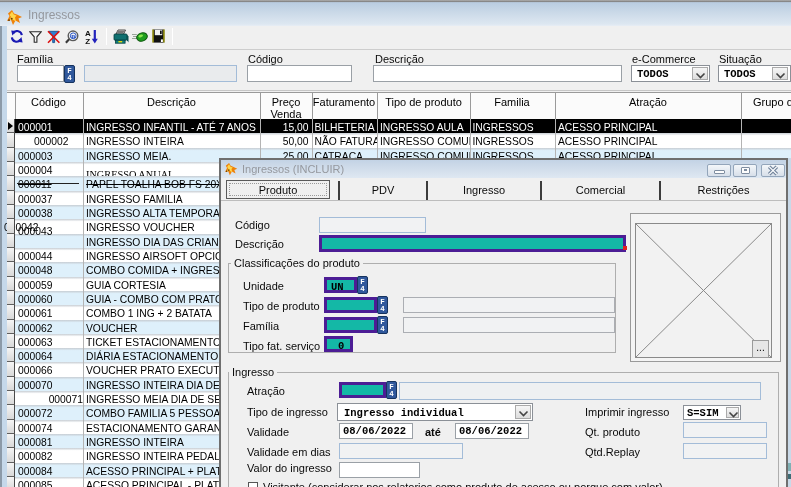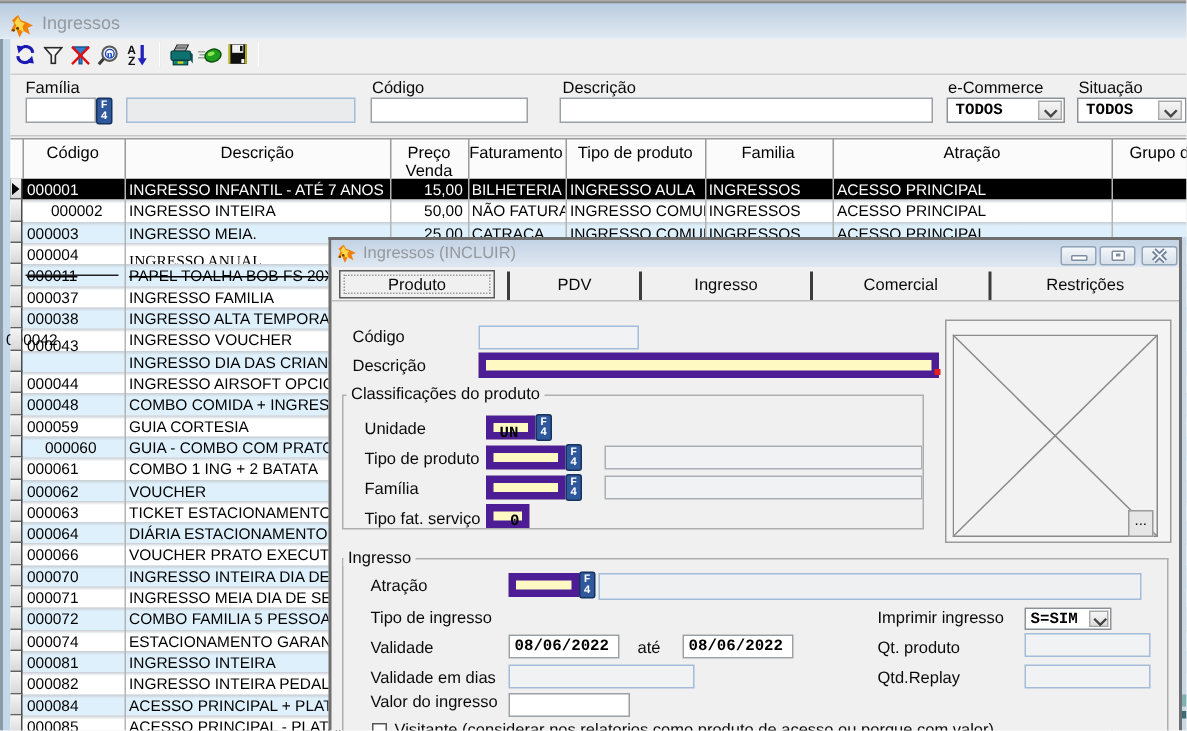--- a/index.html
+++ b/index.html
@@ -3,21 +3,21 @@
 <meta charset="utf-8">
 <style>
   * { margin:0; padding:0; box-sizing:border-box; }
   html,body { width:791px; height:487px; overflow:hidden; }
   body { position:relative; font-family:"Liberation Sans", sans-serif; background:#f0f0f0; font-size:11px;}
   .abs { position:absolute; }
   .lbl { position:absolute; font-size:11px; color:#0a0a0a; white-space:nowrap; }
   .inp { position:absolute; background:#fff; border:1px solid #9aa0a6; }
   .ro  { position:absolute; background:#f1f2f3; border:1px solid #a3bcd8; }
   .ro2 { position:absolute; background:#f1f2f3; border:1px solid #abaeb3; }
-  .yel { position:absolute; background:#fef9c3; border:5px solid #4c1d95;padding-left:12px; }
+  .yel { position:absolute; background:#14b8a6; border:3px solid #4c1d95;padding-left:12px; }
   .mono { font-family:"Liberation Mono", monospace; font-weight:bold; font-size:10.5px; color:#000; white-space:nowrap;}
   .f4 { position:absolute; width:11px; height:18px; background:#30589c; border:1px solid #16335e; border-radius:2px;
         color:#ffffff; font-family:"Liberation Mono",monospace; font-weight:bold; font-size:7.5px;
         line-height:7.5px; text-align:center; padding-top:1.5px; }
   .dd { position:absolute; background:#fff; border:1px solid #8b9097; }
   .dda { position:absolute; right:1px; top:1px; bottom:1px; width:16px; background:linear-gradient(#f6f6f6,#dddddd);
          border:1px solid #aaaaaa; }
   .cell { position:absolute; font-size:10.3px; color:#000; white-space:nowrap; overflow:hidden; line-height:13px; }
   .vline { position:absolute; width:1px; background:#b9b9b9; }
   .hdr { position:absolute; font-size:11px; color:#000; text-align:center; line-height:12px; white-space:nowrap; }
@@ -171,42 +171,42 @@
 <div class="abs" style="left:7px;top:247.9px;width:784px;height:14.32px;background:linear-gradient(180deg,#c7cdd3 0px,#ffffff 2.6px,#ffffff 100%);"></div>
 <div class="cell" style="left:15px;top:249.9px;width:68px;padding-left:3px;color:#000;">000044</div>
 <div class="cell" style="left:83px;top:249.9px;width:177px;padding-left:3px;color:#000;">INGRESSO AIRSOFT OPCIONAL</div>
 <div class="abs" style="left:7px;top:262.2px;width:784px;height:14.32px;background:linear-gradient(180deg,#c7cdd3 0px,#def0fb 2.6px,#def0fb 100%);"></div>
 <div class="cell" style="left:15px;top:264.2px;width:68px;padding-left:3px;color:#000;">000048</div>
 <div class="cell" style="left:83px;top:264.2px;width:177px;padding-left:3px;color:#000;">COMBO COMIDA + INGRESSO</div>
 <div class="abs" style="left:7px;top:276.5px;width:784px;height:14.32px;background:linear-gradient(180deg,#c7cdd3 0px,#ffffff 2.6px,#ffffff 100%);"></div>
 <div class="cell" style="left:15px;top:278.5px;width:68px;padding-left:3px;color:#000;">000059</div>
 <div class="cell" style="left:83px;top:278.5px;width:177px;padding-left:3px;color:#000;">GUIA CORTESIA</div>
 <div class="abs" style="left:7px;top:290.8px;width:784px;height:14.32px;background:linear-gradient(180deg,#c7cdd3 0px,#def0fb 2.6px,#def0fb 100%);"></div>
-<div class="cell" style="left:15px;top:292.8px;width:68px;padding-left:15px;color:#000;">000060</div>
+<div class="cell" style="left:15px;top:292.8px;width:68px;padding-left:3px;color:#000;">000060</div>
 <div class="cell" style="left:83px;top:292.8px;width:177px;padding-left:3px;color:#000;">GUIA - COMBO COM PRATO EX</div>
 <div class="abs" style="left:7px;top:305.2px;width:784px;height:14.32px;background:linear-gradient(180deg,#c7cdd3 0px,#ffffff 2.6px,#ffffff 100%);"></div>
 <div class="cell" style="left:15px;top:307.2px;width:68px;padding-left:3px;color:#000;">000061</div>
 <div class="cell" style="left:83px;top:307.2px;width:177px;padding-left:3px;color:#000;">COMBO 1 ING + 2 BATATA</div>
 <div class="abs" style="left:7px;top:319.5px;width:784px;height:14.32px;background:linear-gradient(180deg,#c7cdd3 0px,#def0fb 2.6px,#def0fb 100%);"></div>
 <div class="cell" style="left:15px;top:321.5px;width:68px;padding-left:3px;color:#000;">000062</div>
 <div class="cell" style="left:83px;top:321.5px;width:177px;padding-left:3px;color:#000;">VOUCHER</div>
 <div class="abs" style="left:7px;top:333.8px;width:784px;height:14.32px;background:linear-gradient(180deg,#c7cdd3 0px,#ffffff 2.6px,#ffffff 100%);"></div>
 <div class="cell" style="left:15px;top:335.8px;width:68px;padding-left:3px;color:#000;">000063</div>
 <div class="cell" style="left:83px;top:335.8px;width:177px;padding-left:3px;color:#000;">TICKET ESTACIONAMENTO</div>
 <div class="abs" style="left:7px;top:348.1px;width:784px;height:14.32px;background:linear-gradient(180deg,#c7cdd3 0px,#def0fb 2.6px,#def0fb 100%);"></div>
 <div class="cell" style="left:15px;top:350.1px;width:68px;padding-left:3px;color:#000;">000064</div>
 <div class="cell" style="left:83px;top:350.1px;width:177px;padding-left:3px;color:#000;">DIÁRIA ESTACIONAMENTO</div>
 <div class="abs" style="left:7px;top:362.4px;width:784px;height:14.32px;background:linear-gradient(180deg,#c7cdd3 0px,#ffffff 2.6px,#ffffff 100%);"></div>
 <div class="cell" style="left:15px;top:364.4px;width:68px;padding-left:3px;color:#000;">000066</div>
 <div class="cell" style="left:83px;top:364.4px;width:177px;padding-left:3px;color:#000;">VOUCHER PRATO EXECUTIVO</div>
 <div class="abs" style="left:7px;top:376.8px;width:784px;height:14.32px;background:linear-gradient(180deg,#c7cdd3 0px,#def0fb 2.6px,#def0fb 100%);"></div>
 <div class="cell" style="left:15px;top:378.8px;width:68px;padding-left:3px;color:#000;">000070</div>
 <div class="cell" style="left:83px;top:378.8px;width:177px;padding-left:3px;color:#000;">INGRESSO INTEIRA DIA DE SE</div>
 <div class="abs" style="left:7px;top:391.1px;width:784px;height:14.32px;background:linear-gradient(180deg,#c7cdd3 0px,#ffffff 2.6px,#ffffff 100%);"></div>
-<div class="cell" style="left:15px;top:393.1px;width:68px;padding-left:3px;color:#000;">000071</div>
+<div class="cell" style="left:15px;top:393.1px;width:68px;padding-left:16px;color:#000;text-align:right;">000071</div>
 <div class="cell" style="left:83px;top:393.1px;width:177px;padding-left:3px;color:#000;">INGRESSO MEIA DIA DE SEMA</div>
 <div class="abs" style="left:7px;top:405.4px;width:784px;height:14.32px;background:linear-gradient(180deg,#c7cdd3 0px,#def0fb 2.6px,#def0fb 100%);"></div>
 <div class="cell" style="left:15px;top:407.4px;width:68px;padding-left:3px;color:#000;">000072</div>
 <div class="cell" style="left:83px;top:407.4px;width:177px;padding-left:3px;color:#000;">COMBO FAMILIA 5 PESSOAS</div>
 <div class="abs" style="left:7px;top:419.7px;width:784px;height:14.32px;background:linear-gradient(180deg,#c7cdd3 0px,#ffffff 2.6px,#ffffff 100%);"></div>
 <div class="cell" style="left:15px;top:421.7px;width:68px;padding-left:3px;color:#000;">000074</div>
 <div class="cell" style="left:83px;top:421.7px;width:177px;padding-left:3px;color:#000;">ESTACIONAMENTO GARANTID</div>
 <div class="abs" style="left:7px;top:434.0px;width:784px;height:14.32px;background:linear-gradient(180deg,#c7cdd3 0px,#def0fb 2.6px,#def0fb 100%);"></div>
 <div class="cell" style="left:15px;top:436.0px;width:68px;padding-left:3px;color:#000;">000081</div>
 <div class="cell" style="left:83px;top:436.0px;width:177px;padding-left:3px;color:#000;">INGRESSO INTEIRA</div>
@@ -345,34 +345,42 @@
     </svg>
  <div class="abs" style="left:531px;top:180px;width:17px;height:18px;background:#e6e6e6;border:1px solid #9a9a9a;font-size:10px;text-align:center;line-height:14px;">...</div>
 
  <div class="grp" style="left:7px;top:212px;width:551px;height:117px;border-bottom:none;"></div>
  <div class="grplbl" style="left:8px;top:206px;">Ingresso</div>
  <div class="lbl" style="left:26px;top:225px;">Atração</div>
  <div class="yel" style="left:118px;top:222px;width:47px;height:16px;"></div>
  <div class="f4" style="left:165px;top:221px;">F<br>4</div>
  <div class="ro" style="left:178px;top:222px;width:362px;height:18px;background:#eef0f2;"></div>
  <div class="lbl" style="left:26px;top:246px;">Tipo de ingresso</div>
+ <div class="dd" style="left:116px;top:243px;width:196px;height:18px;">
+   <div class="mono" style="position:absolute;left:6px;top:3px;">Ingresso individual</div>
+   <div class="dda">
+        <svg width="11" height="8" viewBox="0 0 11 8" style="position:absolute;left:2px;top:4px;">
+          <path d="M1.5 1.5 L5.5 5.5 L9.5 1.5" fill="none" stroke="#444" stroke-width="1.6"></path>
+        </svg>
+      </div>
+ </div>
  <div class="lbl" style="left:364px;top:246px;">Imprimir ingresso</div>
  <div class="dd" style="left:462px;top:245px;width:58px;height:15px;">
    <div class="mono" style="position:absolute;left:3px;top:1px;">S=SIM</div>
    <div class="dda" style="width:13px;">
         <svg width="11" height="8" viewBox="0 0 11 8" style="position:absolute;left:1px;top:3px;">
           <path d="M1.5 1.5 L5.5 5.5 L9.5 1.5" fill="none" stroke="#444" stroke-width="1.6"></path>
         </svg>
       </div>
  </div>
  <div class="lbl" style="left:26px;top:266px;">Validade</div>
  <div class="inp" style="left:118px;top:263px;width:74px;height:16px;">
       <span class="mono" style="position:absolute;left:3px;top:1px;">08/06/2022</span>
     </div>
- <div class="lbl" style="left:204px;top:266px;">até</div>
+ <div class="lbl" style="left:204px;top:266px;font-weight:bold;">até</div>
  <div class="inp" style="left:234px;top:263px;width:74px;height:16px;">
       <span class="mono" style="position:absolute;left:3px;top:1px;">08/06/2022</span>
     </div>
  <div class="lbl" style="left:364px;top:266px;">Qt. produto</div>
  <div class="ro" style="left:462px;top:262px;width:84px;height:16px;"></div>
  <div class="lbl" style="left:26px;top:286px;">Validade em dias</div>
  <div class="ro" style="left:118px;top:283px;width:124px;height:16px;"></div>
  <div class="lbl" style="left:364px;top:286px;">Qtd.Replay</div>
  <div class="ro" style="left:462px;top:283px;width:84px;height:16px;"></div>
  <div class="lbl" style="left:26px;top:302px;">Valor do ingresso</div>

